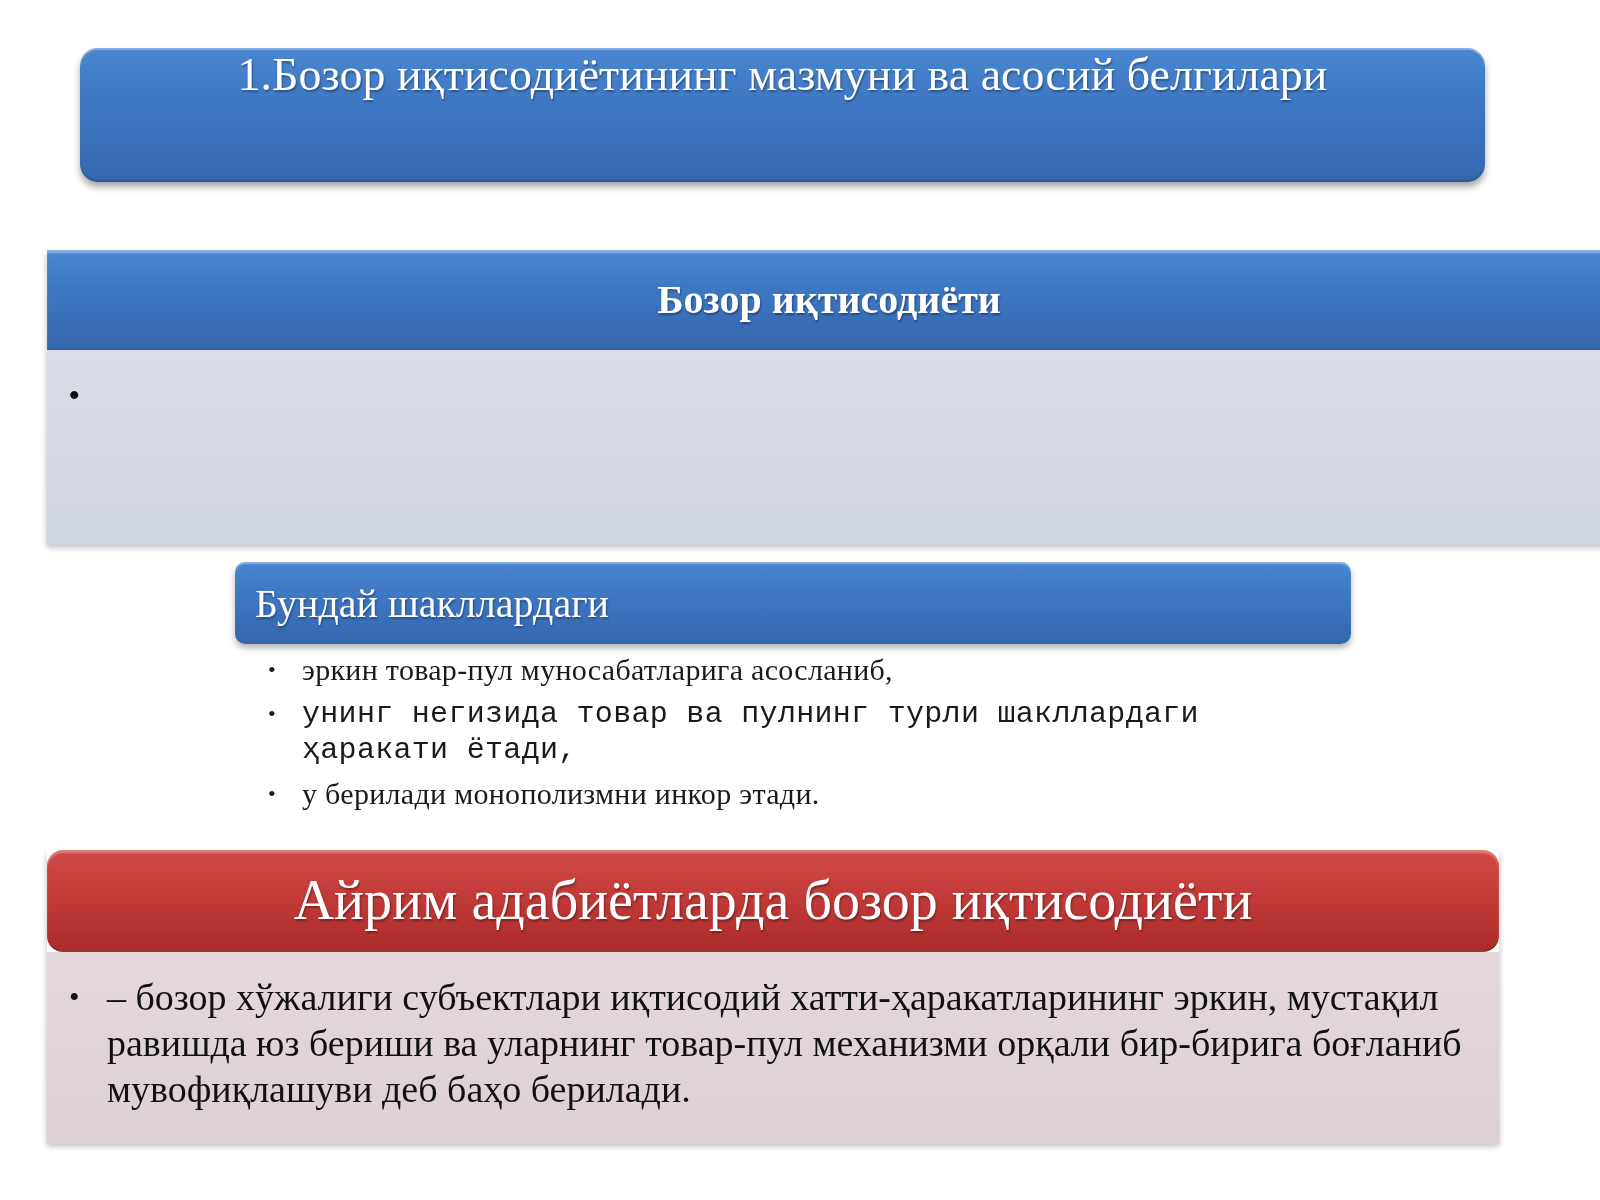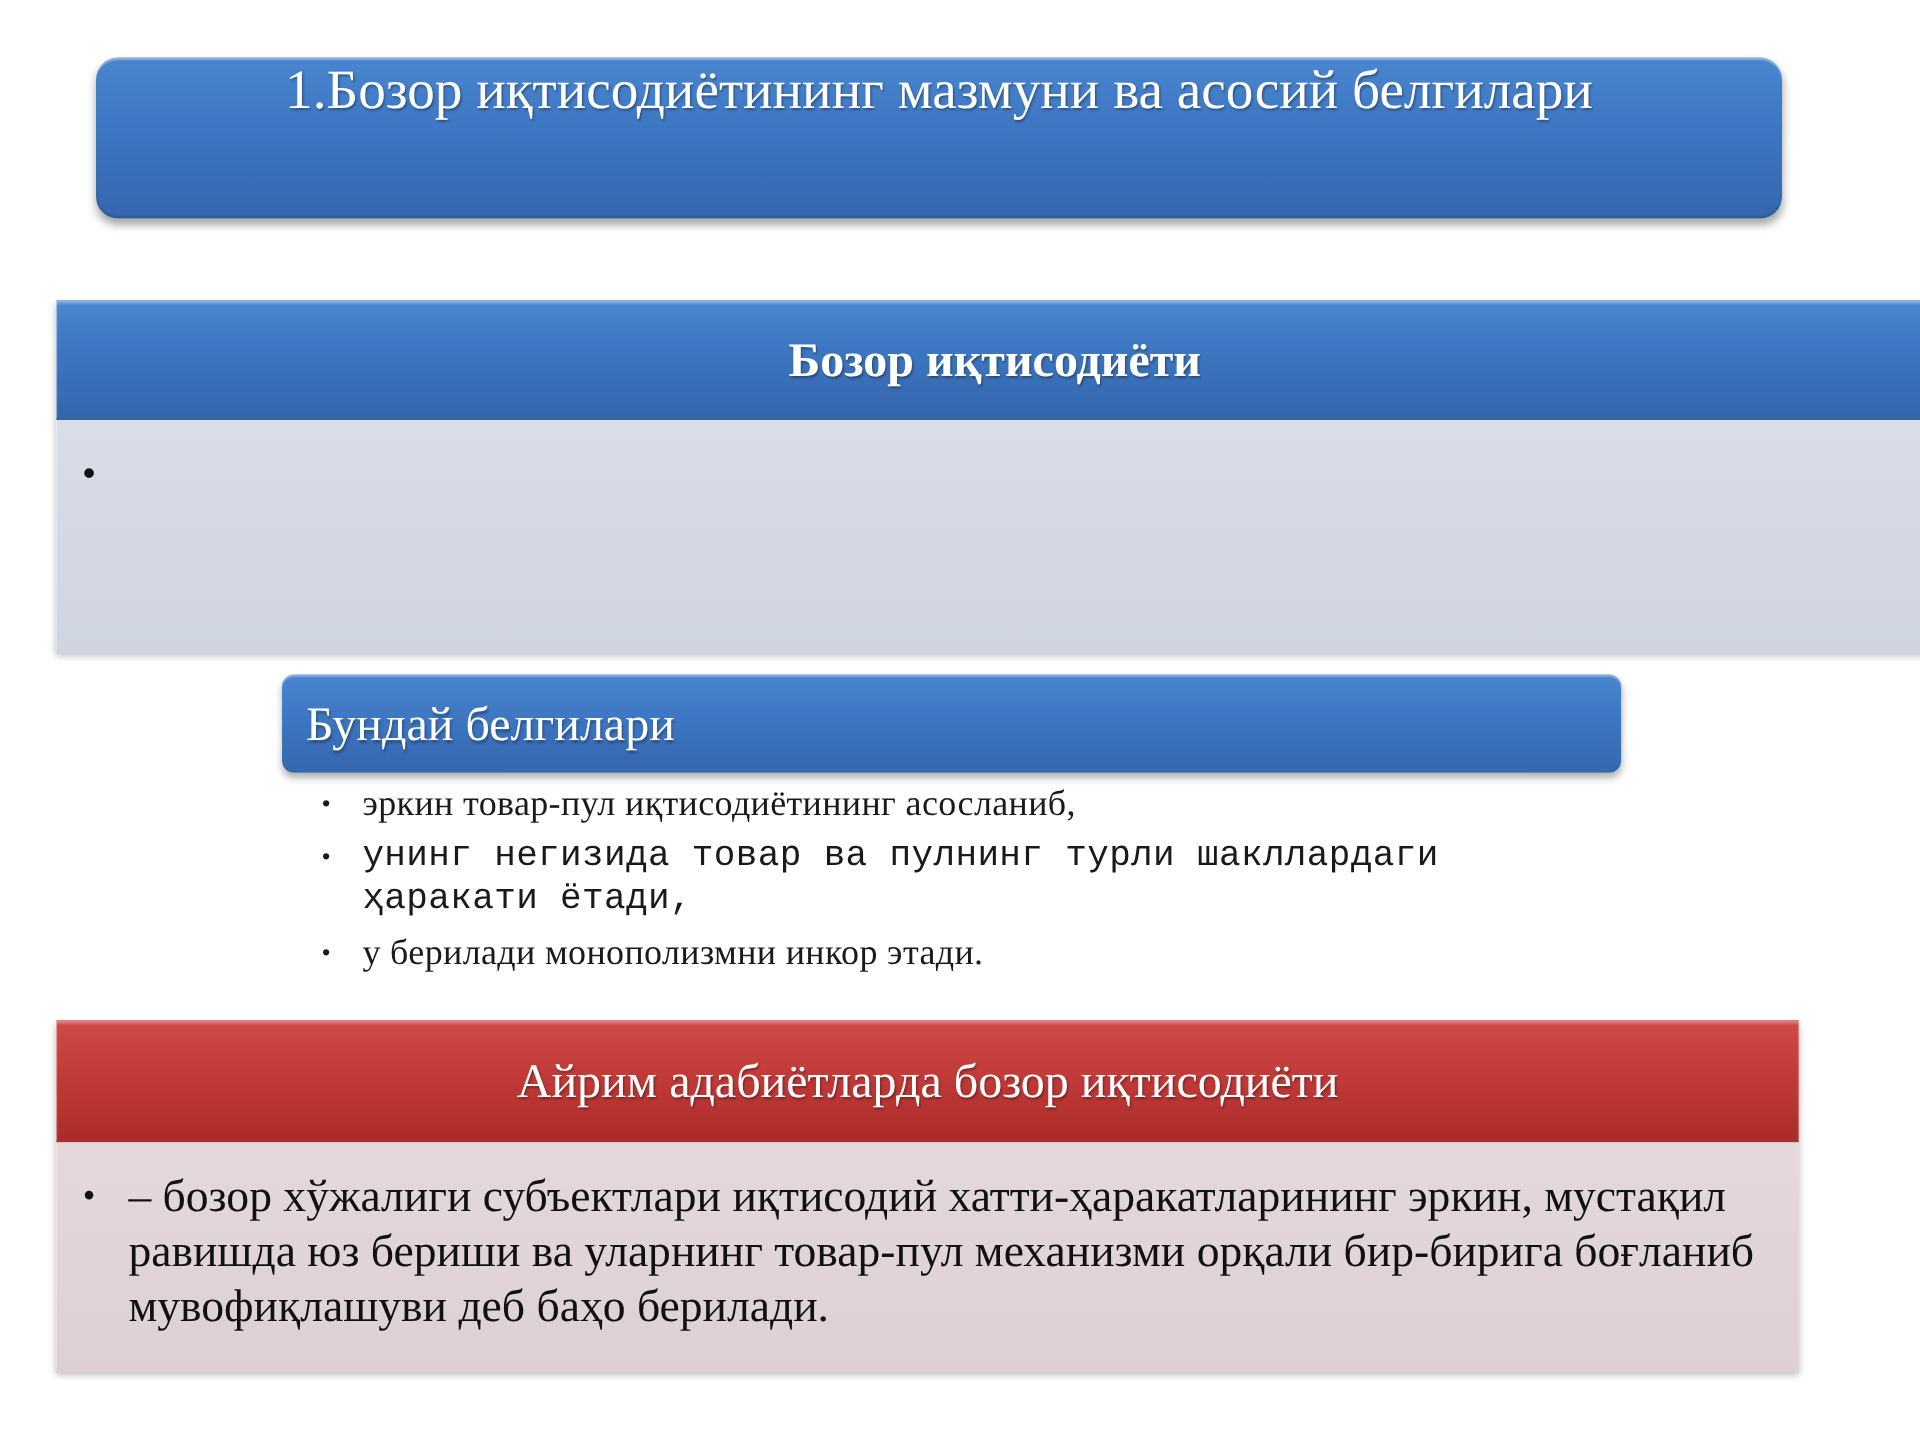--- a/index.html
+++ b/index.html
@@ -142,21 +142,22 @@
     .panel-red {
       left: 47px;
       top: 850px;
       width: 1452px;
       height: 292px;
     }
     .panel-red .panel-header {
       height: 100px;
       background: linear-gradient(to bottom, #d04a47 0%, #c23b38 45%, #ab2c2a 100%);
       box-shadow: inset 0 3px 2px rgba(255,255,255,0.3);
-      font-size: 40px;
+      font-size: 56px;
+      border-radius: 16px;
     }
     .panel-red .panel-body {
       height: 192px;
       background: linear-gradient(to bottom, #e5d8da 0%, #ddd0d2 100%);
       padding-top: 22px;
       color: #111111;
       font-size: 38px;
       line-height: 46px;
     }
     .panel-red .bullet { font-size: 30px; padding-left: 22px; width: 38px; }
@@ -170,27 +171,27 @@
 </div>
 
 <div class="panel panel-blue">
   <div class="panel-header">Бозор иқтисодиёти</div>
   <div class="panel-body">
     <span class="bullet">•</span>
   </div>
 </div>
 
 <div class="sub-banner">
-  <span class="sub-title">Бундай белгилари</span>
+  <span class="sub-title">Бундай шакллардаги</span>
 </div>
 
 <ul class="sub-list">
   <li>
     <span class="li-bullet">•</span>
-    <span class="li-text">эркин товар-пул иқтисодиётининг асосланиб,</span>
+    <span class="li-text">эркин товар-пул муносабатларига асосланиб,</span>
   </li>
   <li>
     <span class="li-bullet">•</span>
     <span class="li-text" style="max-width: 930px; font-family: Liberation Mono, monospace;">унинг негизида товар ва пулнинг турли шакллардаги ҳаракати ётади,</span>
   </li>
   <li>
     <span class="li-bullet">•</span>
     <span class="li-text">у берилади монополизмни инкор этади.</span>
   </li>
 </ul>

